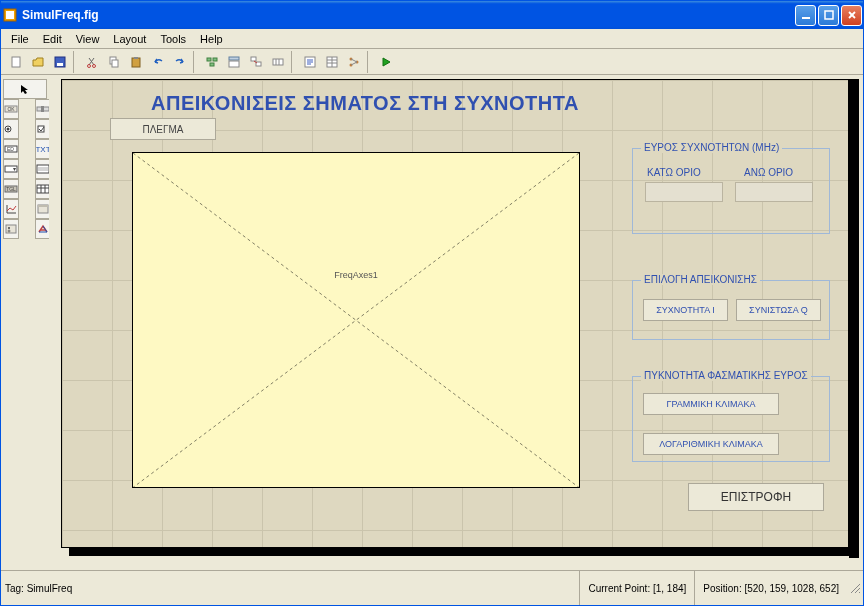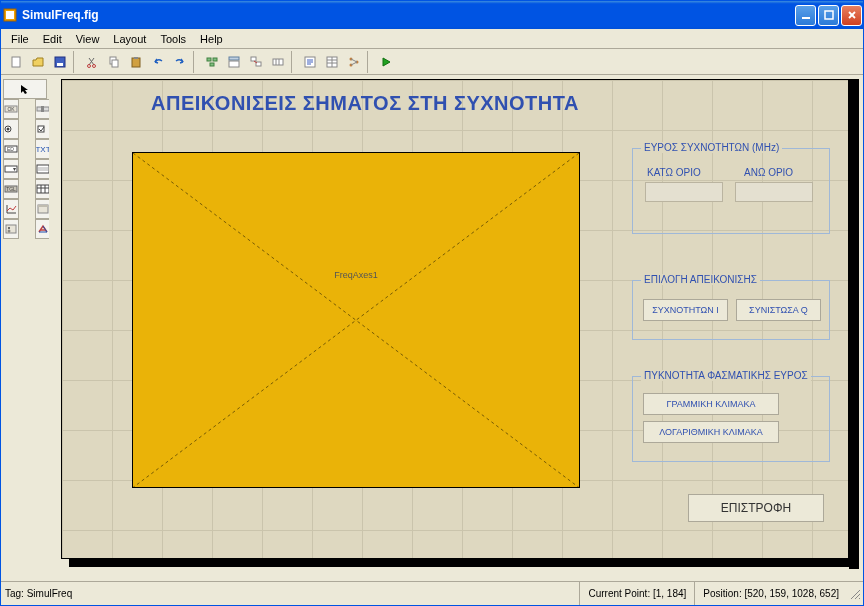--- a/index.html
+++ b/index.html
@@ -19,41 +19,41 @@
 .tool-sep { width: 6px; height: 22px; border-left: 1px solid #aca899; margin: 0 2px; }
 .workspace { flex: 1; display: flex; position: relative; background: #ece9d8; }
 .palette { width: 48px; background: #ece9d8; padding: 4px 2px; display: flex; flex-direction: column; gap: 0; }
 .pal-row { display: flex; gap: 16px; }
 .pal-btn { width: 22px; height: 20px; border: 1px solid #aca899; background: #f4f3ee; display: flex; align-items: center; justify-content: center; font-size: 9px; cursor: pointer; }
 .canvas-area { flex: 1; position: relative; background: #ece9d8; overflow: hidden; }
 .figure-panel { position: absolute; left: 12px; top: 4px; right: 14px; bottom: 22px; background: #ded8c0; border: 1px solid #000; }
 .grid-bg { position: absolute; inset: 0; background-image: linear-gradient(to right, #cac4ac 1px, transparent 1px), linear-gradient(to bottom, #cac4ac 1px, transparent 1px); background-size: 50px 50px; }
 .fig-title { position: absolute; left: 0; right: 180px; top: 12px; text-align: center; color: #3050b0; font-size: 20px; font-weight: bold; letter-spacing: 0.5px; }
 .btn-plegma { position: absolute; left: 48px; top: 38px; width: 106px; height: 22px; background: #ece9d8; border: 1px solid #aca899; font-size: 10px; color: #444; cursor: pointer; }
-.axes-box { position: absolute; left: 70px; top: 72px; width: 448px; height: 336px; background: #eab308; border: 1px solid #000; }
+.axes-box { position: absolute; left: 70px; top: 72px; width: 448px; height: 336px; background: #fef9c3; border: 1px solid #000; }
 .axes-label { position: absolute; left: 50%; top: 35%; transform: translateX(-50%); font-size: 9px; color: #555; }
 .axes-x { position: absolute; inset: 0; }
 .axes-x line { stroke: #000; stroke-width: 0.5; stroke-dasharray: 3 3; }
 .panel-group { position: absolute; border: 1px solid #9fb8d8; padding: 10px 8px 8px 8px; }
 .panel-legend { position: absolute; top: -7px; left: 8px; background: #ded8c0; padding: 0 3px; color: #3050b0; font-size: 10px; }
 .panel-freq { right: 18px; top: 68px; width: 198px; height: 86px; }
 .freq-labels { display: flex; gap: 20px; margin-top: 8px; padding-left: 6px; }
 .freq-lbl { width: 78px; color: #3050b0; font-size: 10px; }
 .freq-inputs { display: flex; gap: 12px; margin-top: 4px; padding-left: 4px; }
 .freq-inp { width: 78px; height: 20px; background: #e4e0d0; border: 1px solid #bab4a0; }
 .panel-display { right: 18px; top: 200px; width: 198px; height: 60px; }
 .disp-btns { display: flex; gap: 8px; margin-top: 8px; padding-left: 2px; }
 .small-btn { width: 88px; height: 22px; background: #ece9d8; border: 1px solid #aca899; font-size: 9px; color: #3050b0; cursor: pointer; }
 .panel-psd { right: 18px; top: 296px; width: 198px; height: 86px; }
-.psd-btns { display: flex; flex-direction: column; gap: 6px; margin-top: 6px; padding-left: 2px; }
+.psd-btns { display: flex; flex-direction: column; gap: 18px; margin-top: 6px; padding-left: 2px; }
 .psd-btn { width: 136px; height: 22px; background: #ece9d8; border: 1px solid #aca899; font-size: 9px; color: #3050b0; cursor: pointer; text-align: center; }
 .btn-return { position: absolute; right: 24px; bottom: 36px; width: 136px; height: 28px; background: #ece9d8; border: 1px solid #aca899; font-size: 12px; color: #333; cursor: pointer; }
 .shadow-r { position: absolute; right: 4px; top: 4px; width: 10px; height: calc(100% - 16px); background: #000; }
 .shadow-b { position: absolute; left: 20px; bottom: 14px; right: 4px; height: 8px; background: #000; }
-.statusbar { height: 24px; background: #ece9d8; border-top: 1px solid #aca899; display: flex; align-items: center; font-size: 10px; }
+.statusbar { height: 35px; background: #ece9d8; border-top: 1px solid #aca899; display: flex; align-items: center; font-size: 10px; }
 .status-tag { flex: 1; padding-left: 4px; }
 .status-cell { border-left: 1px solid #aca899; padding: 0 8px; height: 100%; display: flex; align-items: center; }
 .resize-grip { width: 16px; display: flex; align-items: flex-end; justify-content: flex-end; padding: 2px; }
 svg { display: block; }
 </style>
 </head>
 <body>
 
 <div class="window">
   <div class="titlebar">
@@ -316,20 +316,21 @@
               <path d="M7 3 L11 9 L3 9" fill="none" stroke="#2050b0" stroke-width="1"></path>
             </svg>
           </div>
       </div>
     </div>
 
     <div class="canvas-area">
       <div class="figure-panel">
         <div class="grid-bg"></div>
         <div class="fig-title">ΑΠΕΙΚΟΝΙΣΕΙΣ ΣΗΜΑΤΟΣ ΣΤΗ ΣΥΧΝΟΤΗΤΑ</div>
+        <button class="btn-plegma">ΠΛΕΓΜΑ</button>
 
         <div class="axes-box">
           <svg class="axes-x" viewBox="0 0 448 336" preserveAspectRatio="none">
             <line x1="0" y1="0" x2="448" y2="336"></line>
             <line x1="448" y1="0" x2="0" y2="336"></line>
           </svg>
           <div class="axes-label">FreqAxes1</div>
         </div>
 
         <div class="panel-group panel-freq">
@@ -340,21 +341,21 @@
           </div>
           <div class="freq-inputs">
             <input class="freq-inp" value="" style="">
             <input class="freq-inp" value="" style="">
           </div>
         </div>
 
         <div class="panel-group panel-display">
           <div class="panel-legend">ΕΠΙΛΟΓΗ ΑΠΕΙΚΟΝΙΣΗΣ</div>
           <div class="disp-btns">
-            <button class="small-btn">ΣΥΧΝΟΤΗΤΩΝ Ι</button>
+            <button class="small-btn">ΣΥΧΝΟΤΗΤΑ Ι</button>
             <button class="small-btn">ΣΥΝΙΣΤΩΣΑ Q</button>
           </div>
         </div>
 
         <div class="panel-group panel-psd">
           <div class="panel-legend">ΠΥΚΝΟΤΗΤΑ ΦΑΣΜΑΤΙΚΗΣ ΕΥΡΟΣ</div>
           <div class="psd-btns">
             <button class="psd-btn">ΓΡΑΜΜΙΚΗ ΚΛΙΜΑΚΑ</button>
             <button class="psd-btn">ΛΟΓΑΡΙΘΜΙΚΗ ΚΛΙΜΑΚΑ</button>
           </div>

